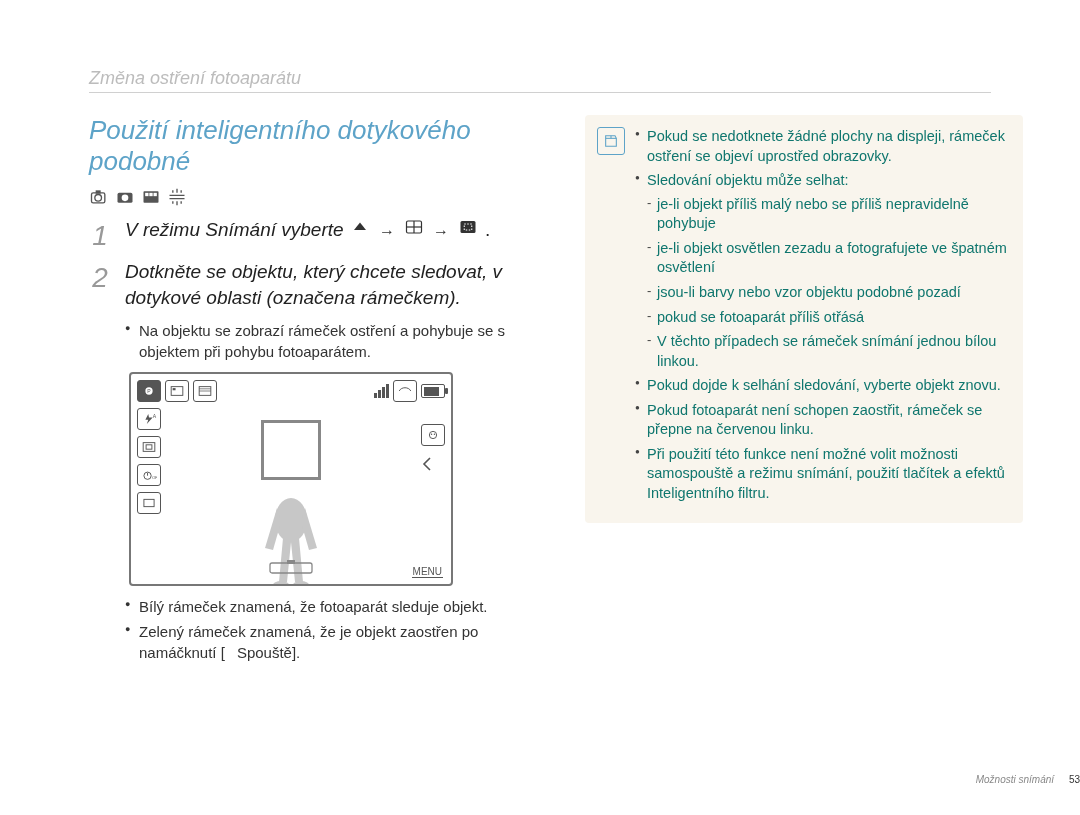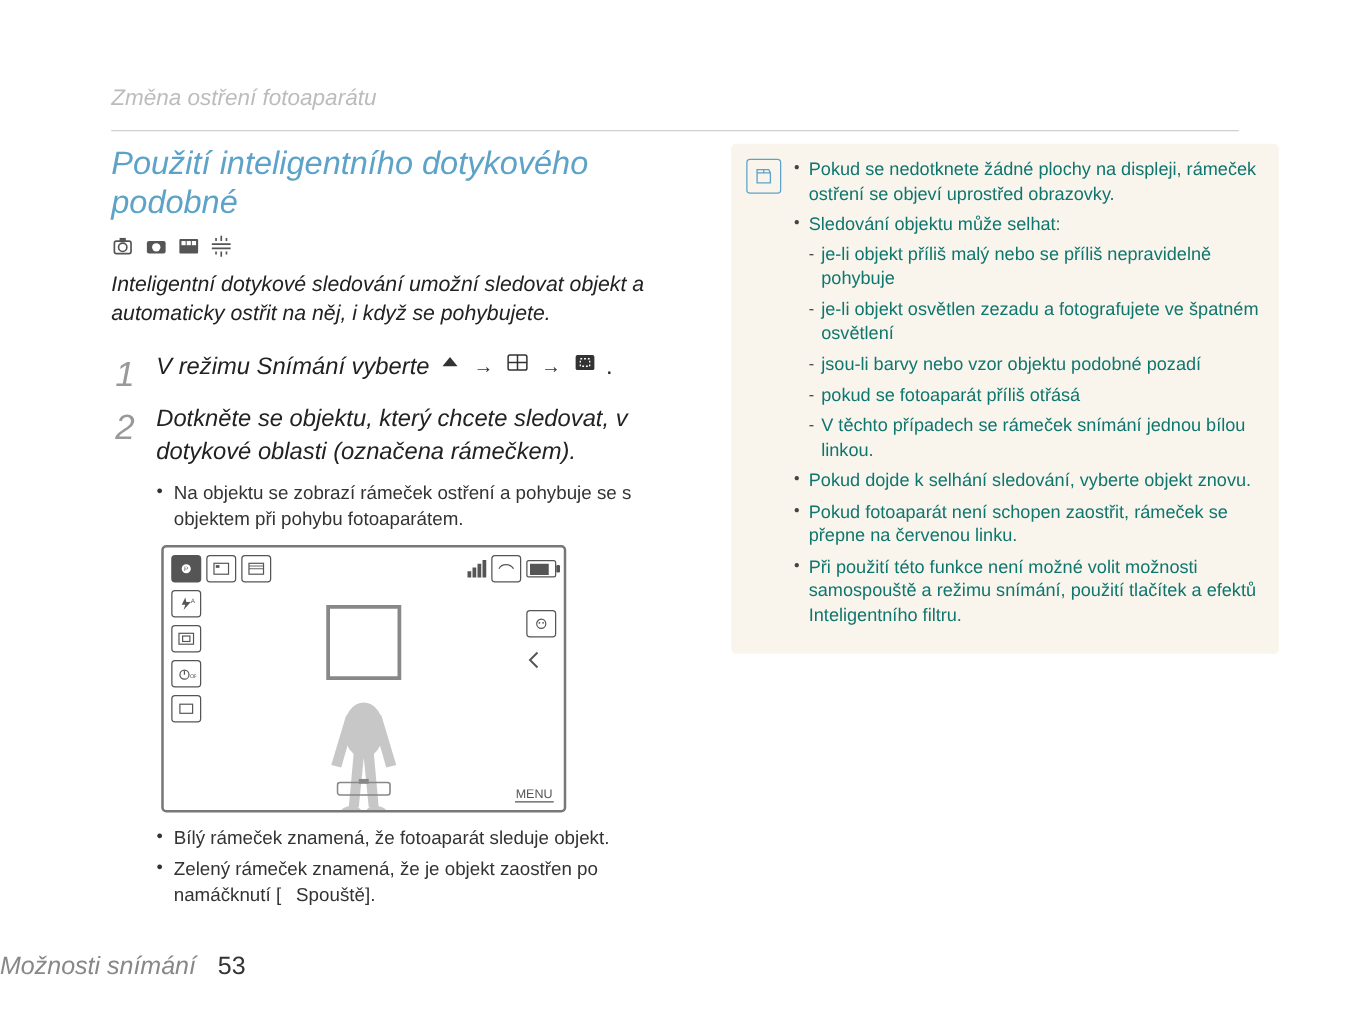--- a/index.html
+++ b/index.html
@@ -1,18 +1,18 @@
 <!DOCTYPE html>
 <html><head>
 <meta charset="utf-8">
 <style>
   html,body{margin:0;padding:0;background:#fff;}
   .page{width:1080px;height:815px;position:relative;font-family:Arial,Helvetica,sans-serif;color:#333;box-sizing:border-box;}
   .header{position:absolute;left:89px;top:68px;right:89px;}
-  .header-title{font-style:italic;color:#bcbcbc;font-size:18px;border-bottom:1px solid #d0d0d0;padding-bottom:15px;}
+  .header-title{font-style:italic;color:#bcbcbc;font-size:18px;border-bottom:1px solid #d0d0d0;padding-bottom:3px;}
   .columns{position:absolute;left:89px;top:115px;right:57px;display:flex;column-gap:50px;}
   .col-left{width:448px;}
   .col-right{width:440px;}
   .section-title{font-style:italic;font-size:26px;color:#5da3c8;line-height:1.2;margin-bottom:10px;}
   .mode-icons{display:flex;gap:6px;margin-bottom:10px;}
   .mode-icons .ic{width:20px;height:20px;}
   .mode-icons svg{width:20px;height:20px;}
   .intro{font-style:italic;font-size:17px;color:#222;line-height:1.35;margin-bottom:18px;}
   .steps{display:flex;flex-direction:column;gap:4px;}
   .step{display:flex;gap:14px;line-height:1.35;}
@@ -47,21 +47,21 @@
   .menu-lbl{position:absolute;right:8px;bottom:6px;font-size:10px;color:#555;border-bottom:1px solid #555;padding:0 1px;}
   .note-box{background:#f9f5ed;color:#0f766e;border-radius:4px;padding:12px 14px 14px 50px;position:relative;font-size:14.5px;line-height:1.35;}
   .note-ic{position:absolute;left:12px;top:12px;width:26px;height:26px;border:1.6px solid #5da3c8;border-radius:3px;display:flex;align-items:center;justify-content:center;}
   .note-ic svg{width:16px;height:16px;}
   .note-box ul{list-style:none;padding:0;margin:0;}
   .note-box li{position:relative;padding-left:12px;margin-bottom:5px;}
   .note-box li::before{content:"●";position:absolute;left:0;top:2px;font-size:8px;color:#444;}
   .note-box li ul{margin-top:4px;}
   .note-box li ul li{padding-left:10px;}
   .note-box li ul li::before{content:"-";font-size:13px;top:-1px;}
-  .footer{position:absolute;left:0;right:0;bottom:30px;text-align:left;font-size:20px;color:#888;font-style:italic;}
+  .footer{position:absolute;left:0;right:0;bottom:30px;text-align:right;font-size:10px;color:#888;font-style:italic;}
   .footer .pn{color:#333;font-style:normal;margin-left:12px;}
 </style>
 </head>
 <body>
 
 <div class="page">
   <div class="header">
     <div class="header-title">Změna ostření fotoaparátu</div>
   </div>
 
@@ -86,21 +86,20 @@
               <rect x="3" y="5" width="18" height="14" rx="1" fill="#555"></rect>
               <rect x="5" y="7" width="4" height="4" fill="#fff"></rect>
               <rect x="10" y="7" width="4" height="4" fill="#fff"></rect>
               <rect x="15" y="7" width="4" height="4" fill="#fff"></rect>
             </svg></span>
         <span class="ic"><svg viewBox="0 0 24 24">
               <path d="M7 4v3M7 17v3M12 2v5M12 17v5M17 4v3M17 17v3M3 10h18M3 14h18" stroke="#555" stroke-width="1.6" fill="none"></path>
             </svg></span>
       </div>
 
-      <div class="intro">Inteligentní dotykové sledování umožní sledovat objekt a automaticky ostřit na něj, i když se pohybujete.</div>
 
       <div class="steps">
         <div class="step">
           <div class="step-num">1</div>
           <div class="step-body">
             <span>V režimu Snímání vyberte </span>
             <span class="seq">
               <span><svg viewBox="0 0 24 24">
                     <path d="M4 16 L12 6 L20 16 Z" fill="#333"></path>
                   </svg></span>

